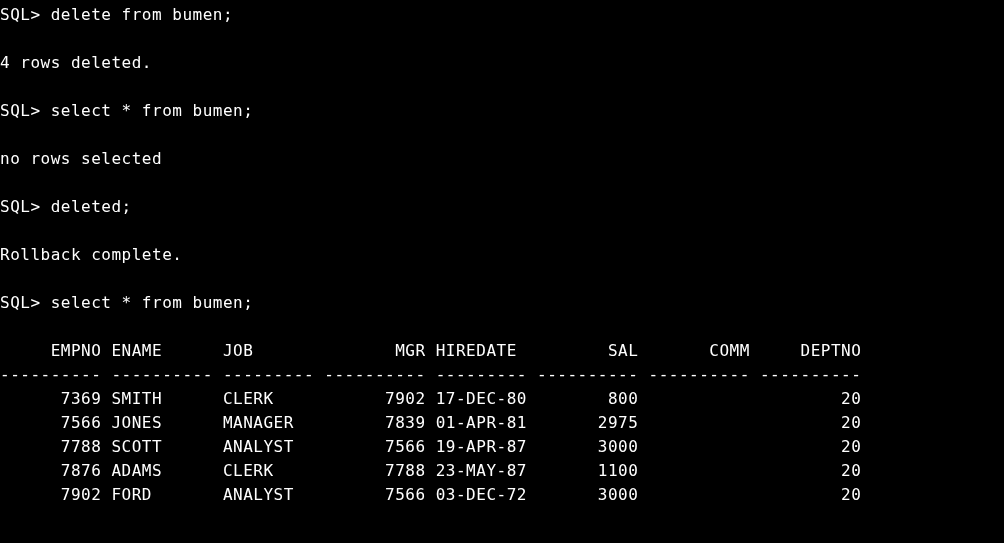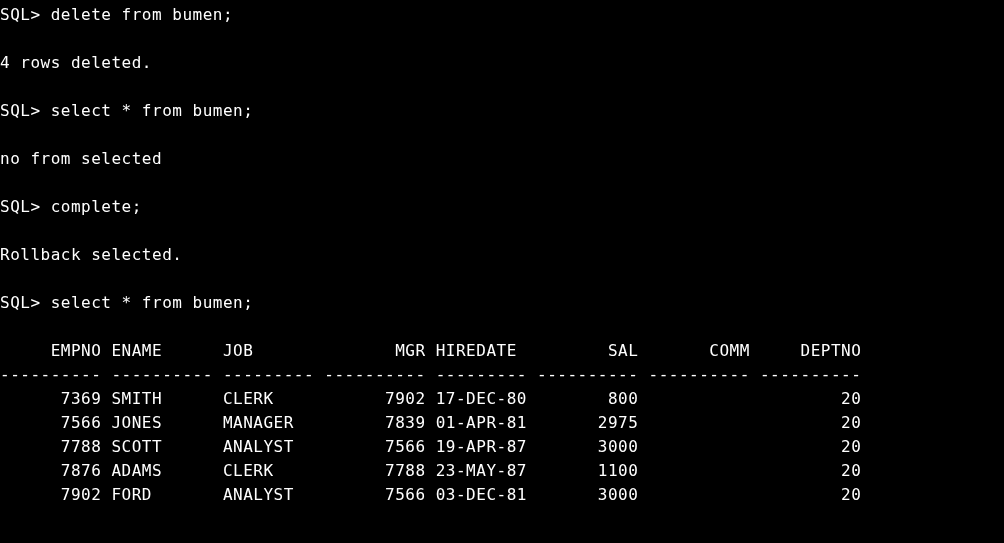--- a/index.html
+++ b/index.html
@@ -23,28 +23,28 @@
 </style>
 </head>
 <body>
 
 <pre><span>SQL&gt;</span> <span>delete from bumen;</span>
 
 <span>4 rows deleted.</span>
 
 <span>SQL&gt;</span> <span>select * from bumen;</span>
 
-<span>no from selected</span>
+<span>no rows selected</span>
 
-<span>SQL&gt;</span> <span>complete;</span>
+<span>SQL&gt;</span> <span>deleted;</span>
 
-<span>Rollback selected.</span>
+<span>Rollback complete.</span>
 
 <span>SQL&gt;</span> <span>select * from bumen;</span>
 
 <span>     EMPNO ENAME      JOB              MGR HIREDATE         SAL       COMM     DEPTNO</span>
 <span>---------- ---------- --------- ---------- --------- ---------- ---------- ----------</span>
 <span>      7369 SMITH      CLERK           7902 17-DEC-80        800                    20</span>
 <span>      7566 JONES      MANAGER         7839 01-APR-81       2975                    20</span>
 <span>      7788 SCOTT      ANALYST         7566 19-APR-87       3000                    20</span>
 <span>      7876 ADAMS      CLERK           7788 23-MAY-87       1100                    20</span>
-<span>      7902 FORD       ANALYST         7566 03-DEC-81       3000                    20</span>
+<span>      7902 FORD       ANALYST         7566 03-DEC-72       3000                    20</span>
 </pre>
 
 </body></html>

